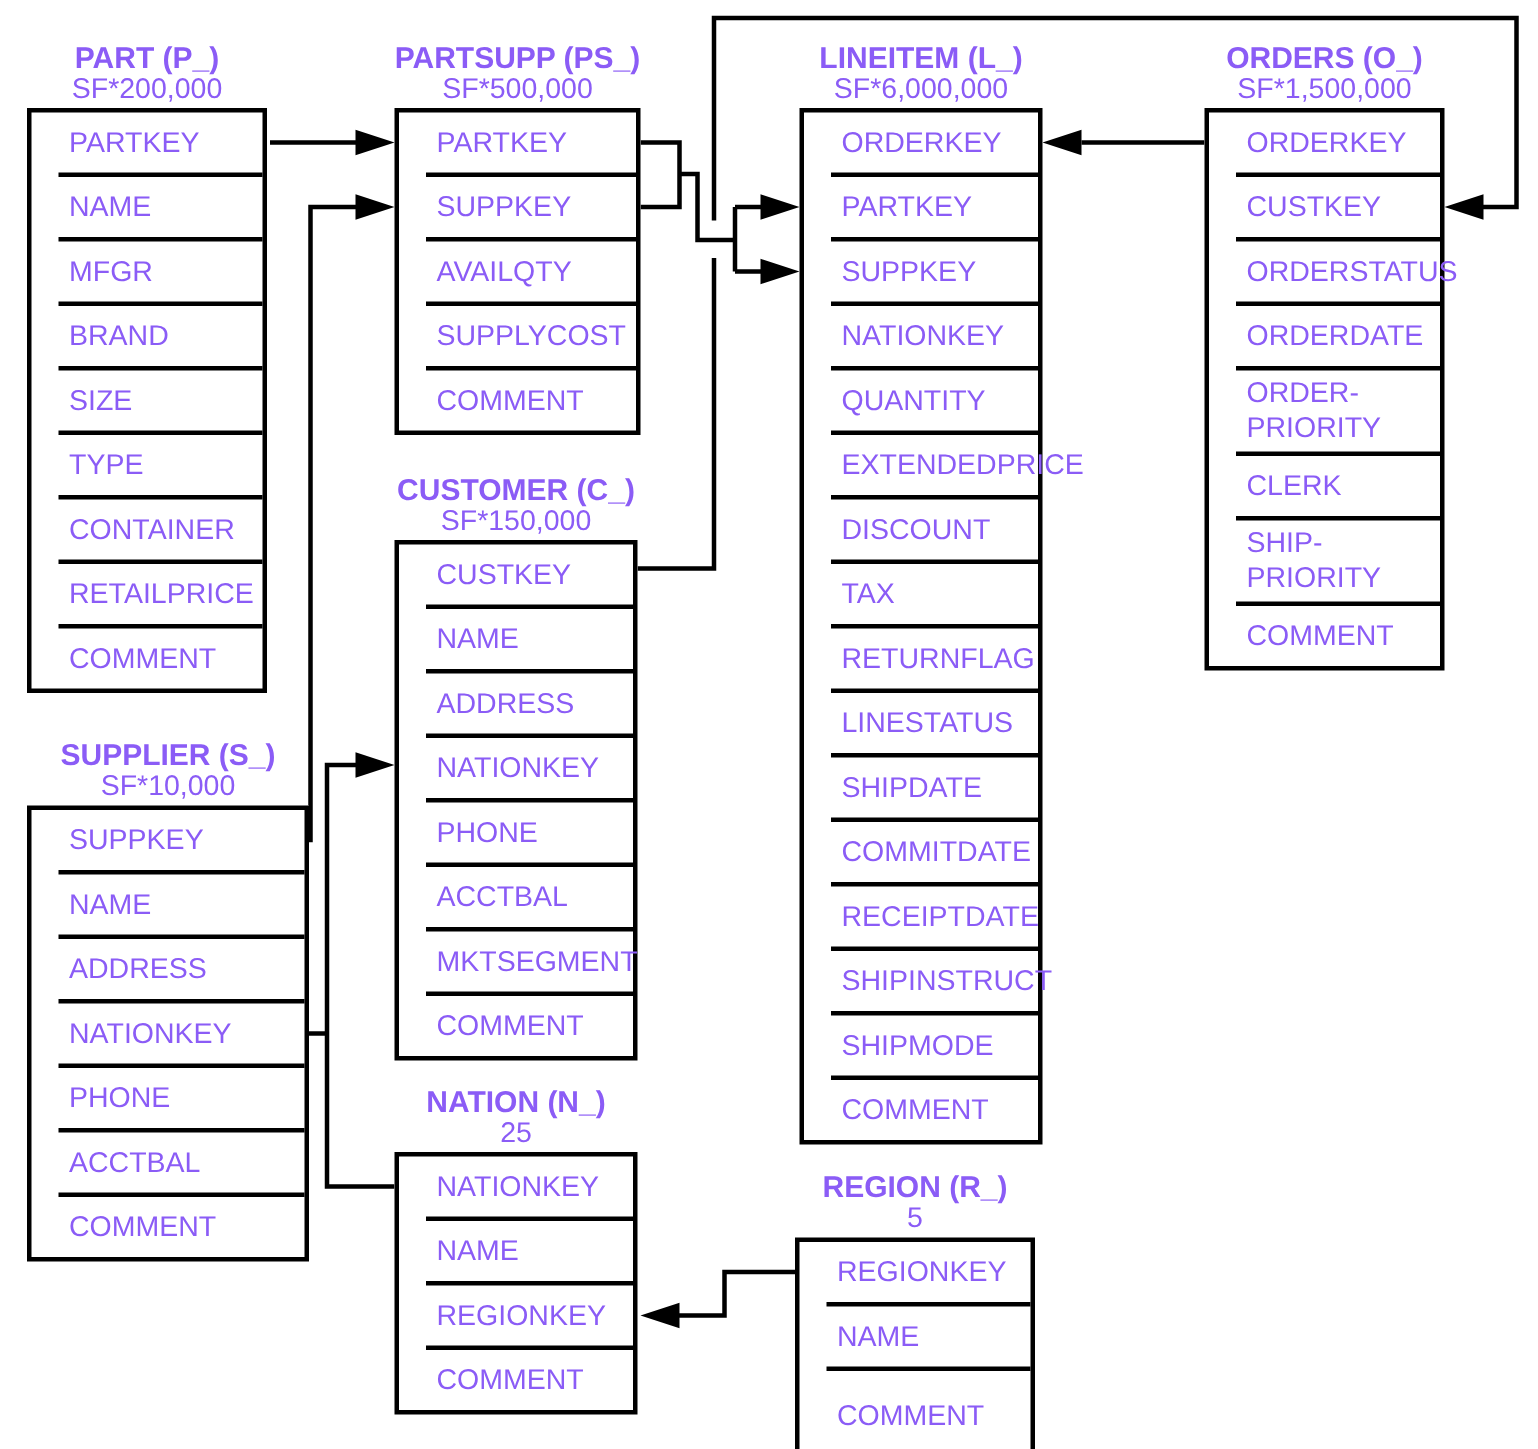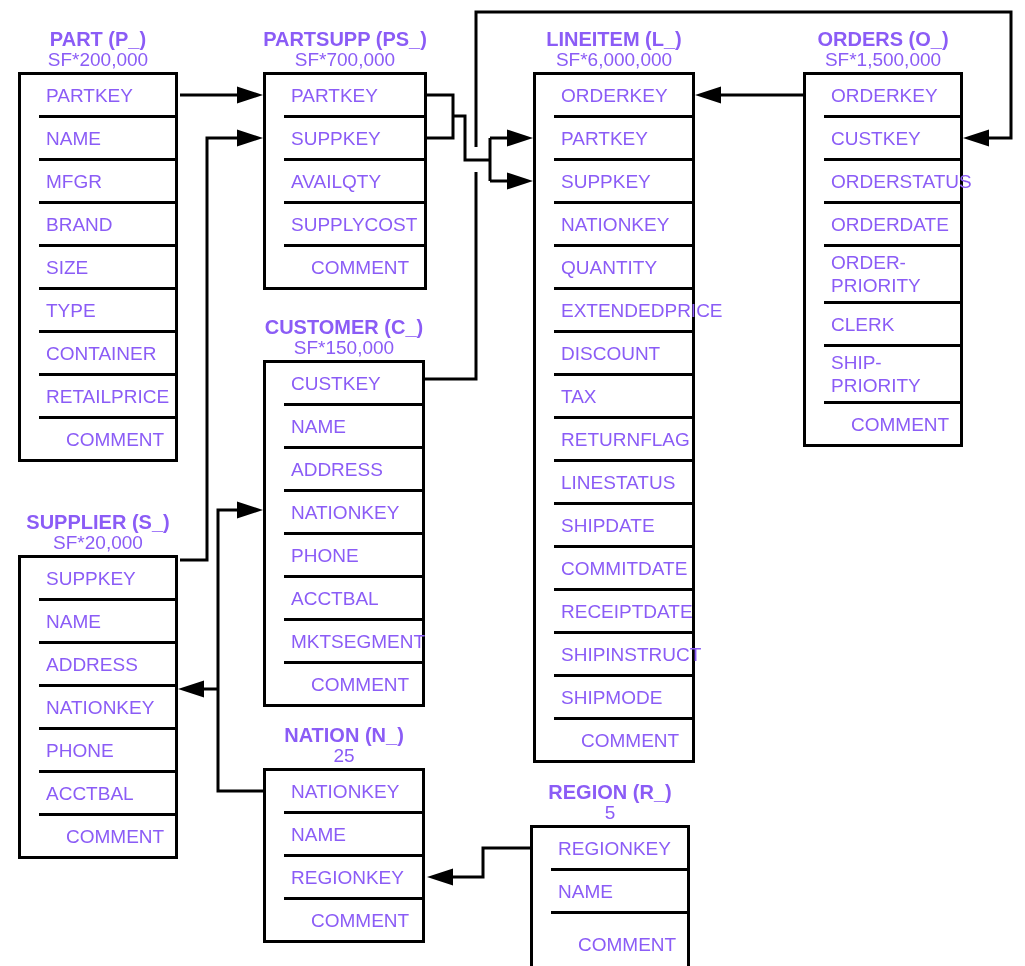--- a/index.html
+++ b/index.html
@@ -31,29 +31,29 @@
   .row{
     height:40px;
     border-bottom:3px solid #000;
     display:flex;align-items:center;
     padding-left:7px;
     font-size:19px;
     white-space:pre-line;
     line-height:23px;
     overflow:visible;
   }
-  .row:last-child{border-bottom:none;margin-left:20px;}
+  .row:last-child{border-bottom:none;}
   .row.tall{height:54px;}
   
   .t-part     {left:18px;  top:28px;  width:160px;}
   .t-partsupp {left:263px; top:28px;  width:164px;}
   .t-lineitem {left:533px; top:28px;  width:162px;}
   .t-orders   {left:803px; top:28px;  width:160px;}
   .t-customer {left:263px; top:316px; width:162px;}
-  .t-supplier {left:18px;  top:511px; width:160px;}
+  .t-supplier {left:18px;  top:493px; width:188px;}
   .t-nation   {left:263px; top:724px; width:162px;}
   .t-region   {left:530px; top:781px; width:160px;}
   
   .t-region .row:last-child{height:60px;}
   #connectors{
     position:absolute;left:0;top:0;width:1025px;height:966px;
     pointer-events:none;
   }
   #connectors path, #connectors line, #connectors polyline{
     stroke:#000;stroke-width:3;fill:none;
@@ -122,21 +122,21 @@
         <div class="row"><span>SIZE</span></div>
         <div class="row"><span>TYPE</span></div>
         <div class="row"><span>CONTAINER</span></div>
         <div class="row"><span>RETAILPRICE</span></div>
         <div class="row"><span>COMMENT</span></div>
       </div>
   </div>
 
   <div class="table t-partsupp">
     <div class="ttitle">PARTSUPP (PS_)</div>
-    <div class="tsub">SF*700,000</div>
+    <div class="tsub">SF*500,000</div>
     <div class="tbox">
         <div class="row"><span>PARTKEY</span></div>
         <div class="row"><span>SUPPKEY</span></div>
         <div class="row"><span>AVAILQTY</span></div>
         <div class="row"><span>SUPPLYCOST</span></div>
         <div class="row"><span>COMMENT</span></div>
       </div>
   </div>
 
   <div class="table t-lineitem">
@@ -189,21 +189,21 @@
         <div class="row"><span>NATIONKEY</span></div>
         <div class="row"><span>PHONE</span></div>
         <div class="row"><span>ACCTBAL</span></div>
         <div class="row"><span>MKTSEGMENT</span></div>
         <div class="row"><span>COMMENT</span></div>
       </div>
   </div>
 
   <div class="table t-supplier">
     <div class="ttitle">SUPPLIER (S_)</div>
-    <div class="tsub">SF*20,000</div>
+    <div class="tsub">SF*10,000</div>
     <div class="tbox">
         <div class="row"><span>SUPPKEY</span></div>
         <div class="row"><span>NAME</span></div>
         <div class="row"><span>ADDRESS</span></div>
         <div class="row"><span>NATIONKEY</span></div>
         <div class="row"><span>PHONE</span></div>
         <div class="row"><span>ACCTBAL</span></div>
         <div class="row"><span>COMMENT</span></div>
       </div>
   </div>

